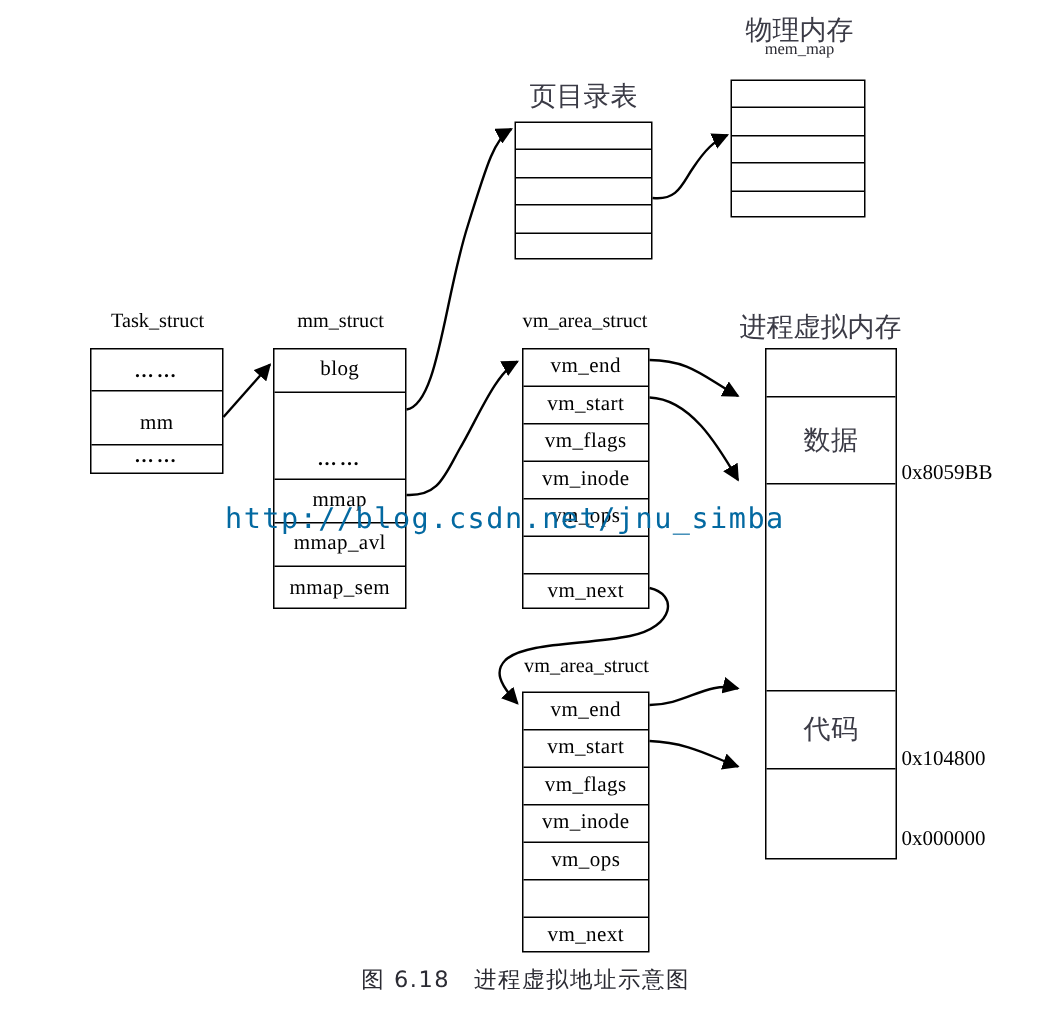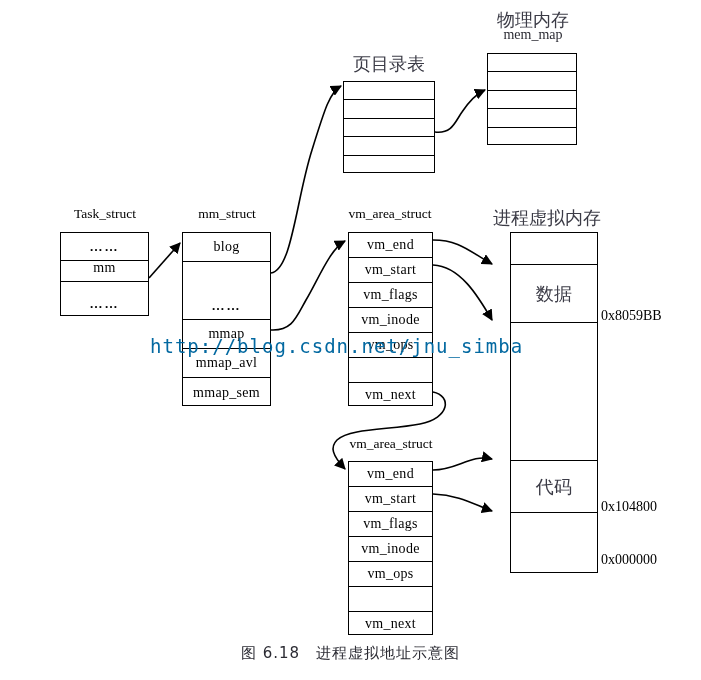--- a/index.html
+++ b/index.html
@@ -76,29 +76,29 @@
 
   <div class="caption-label" style="left:182px;top:206px;width:90px;">mm_struct</div>
 
   <div class="caption-label" style="left:340px;top:206px;width:100px;">vm_area_struct</div>
 
   <div class="caption-label cn" style="left:492px;top:206px;width:110px;">进程虚拟内存</div>
 
   <div class="caption-label cn" style="left:343px;top:52px;width:92px;">页目录表</div>
 
   <div class="caption-label cn" style="left:487px;top:8px;width:92px;">物理内存</div>
-  <div class="caption-label" style="left:487px;top:27px;width:92px;font-size:14px;color:#2b2b33;">mem_map</div>
+  <div class="caption-label" style="left:487px;top:27px;width:92px;font-size:11px;color:#2b2b33;">mem_map</div>
 
   <div class="caption-label" style="left:336px;top:436px;width:110px;">vm_area_struct</div>
 
   <div class="box" style="left:60px;top:232px;width:89px;height:84px;">
     <div class="row" style="top:0;height:28px;">
       <span class="dots">……</span>
     </div>
-    <div class="row" style="top:21px;height:28px;font-family:Liberation Serif, serif;">
+    <div class="row" style="top:36px;height:28px;font-family:Liberation Serif, serif;">
       <span>mm</span>
     </div>
     <div class="row last" style="top:56px;height:28px;">
       <span class="dots">……</span>
     </div>
   </div>
 
   <div class="box" style="left:182px;top:232px;width:89px;height:174px;">
     <div class="row" style="top:0;height:29px;">
       <span>blog</span>

